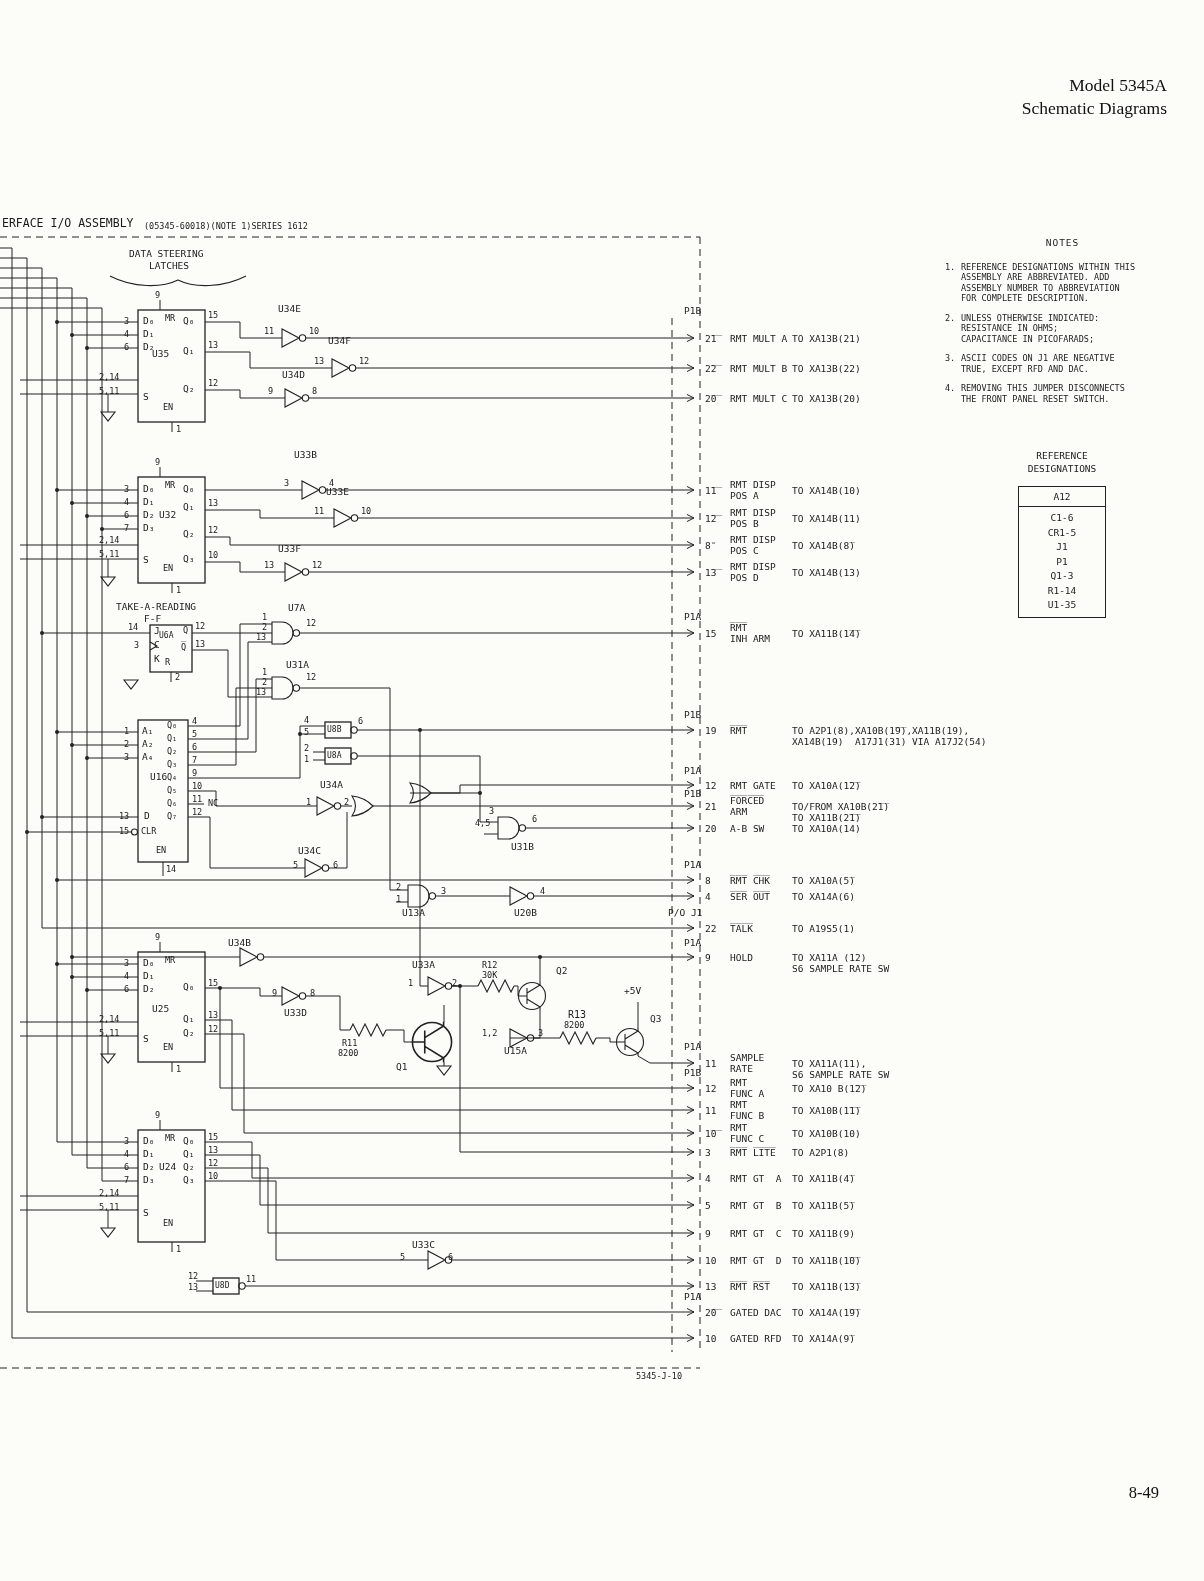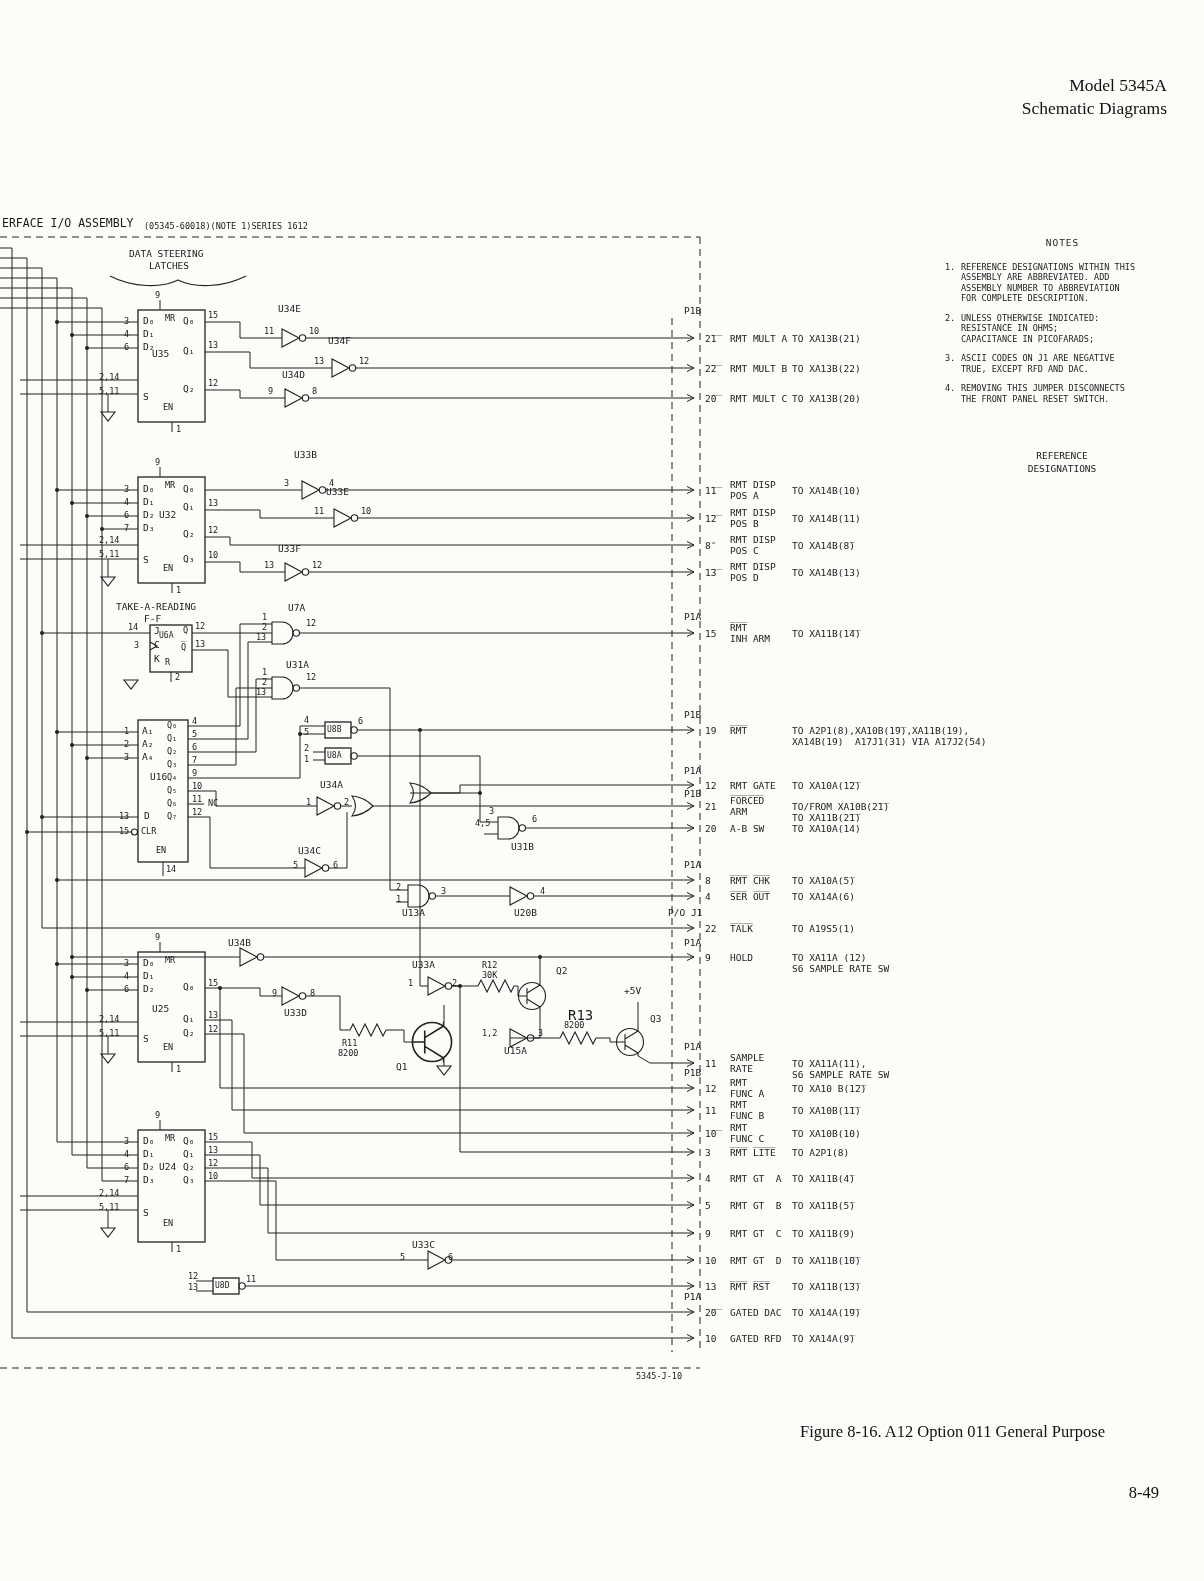--- a/index.html
+++ b/index.html
@@ -393,21 +393,21 @@
       <div class="lbl" style="left: 310px; top: 988px; font-size: 8.5px;">8</div>
       <div class="lbl" style="left: 482px; top: 960px; font-size: 8.5px;">R12</div>
       <div class="lbl" style="left: 482px; top: 970px; font-size: 8.5px;">30K</div>
       <div class="lbl" style="left: 556px; top: 966px;">Q2</div>
       <div class="lbl" style="left: 342px; top: 1038px; font-size: 8.5px;">R11</div>
       <div class="lbl" style="left: 338px; top: 1048px; font-size: 8.5px;">8200</div>
       <div class="lbl" style="left: 396px; top: 1062px;">Q1</div>
       <div class="lbl" style="left: 504px; top: 1046px;">U15A</div>
       <div class="lbl" style="left: 482px; top: 1028px; font-size: 8.5px;">1,2</div>
       <div class="lbl" style="left: 538px; top: 1028px; font-size: 8.5px;">3</div>
-      <div class="lbl" style="left: 568px; top: 1010px; font-size: 14px;">R13</div>
+      <div class="lbl" style="left: 568px; top: 1010px; font-size: 10px;">R13</div>
       <div class="lbl" style="left: 564px; top: 1020px; font-size: 8.5px;">8200</div>
       <div class="lbl" style="left: 624px; top: 986px;">+5V</div>
       <div class="lbl" style="left: 650px; top: 1014px;">Q3</div>
       <div class="lbl" style="left: 155px; top: 932px; font-size: 8.5px;">9</div>
       <div class="lbl" style="left: 165px; top: 955px; font-size: 8.5px;">MR</div>
       <div class="lbl" style="left: 124px; top: 958px; font-size: 8.5px;">3</div>
       <div class="lbl" style="left: 143px; top: 958px;">D₀</div>
       <div class="lbl" style="left: 124px; top: 971px; font-size: 8.5px;">4</div>
       <div class="lbl" style="left: 143px; top: 971px;">D₁</div>
       <div class="lbl" style="left: 124px; top: 984px; font-size: 8.5px;">6</div>
@@ -648,20 +648,31 @@
     <div class="note">
       <span class="nnum">4.</span>
       <span class="ntext">REMOVING THIS JUMPER DISCONNECTS
 THE FRONT PANEL RESET SWITCH.</span>
     </div>
   </div>
 
   <div class="refwrap">
     <div class="reftitle">REFERENCE
 DESIGNATIONS</div>
+    <div class="refbox">
+      <div class="refhead">A12</div>
+      <div>
+          <div class="refitem">C1-6</div>
+          <div class="refitem">CR1-5</div>
+          <div class="refitem">J1</div>
+          <div class="refitem">P1</div>
+          <div class="refitem">Q1-3</div>
+          <div class="refitem">R1-14</div>
+          <div class="refitem">U1-35</div>
+        </div>
+    </div>
   </div>
 
   <div class="caption">
-    <div>Figure 8-16.  A12 Option 011 General Purpose</div>
   </div>
   <div class="pagenum">8-49</div>
 
 </div>
 
 </body></html>

